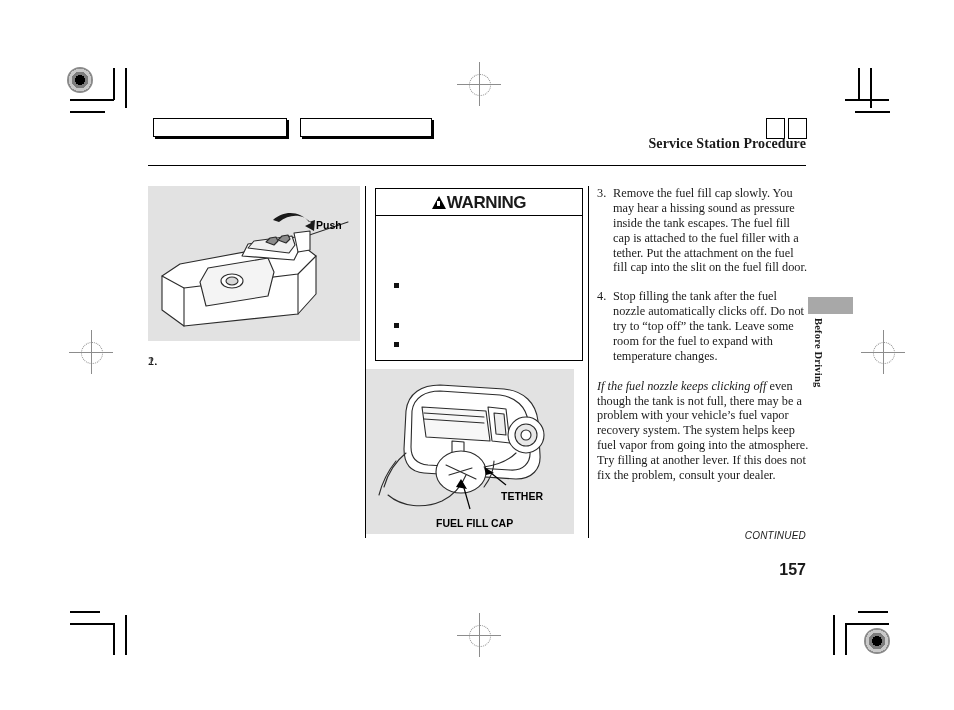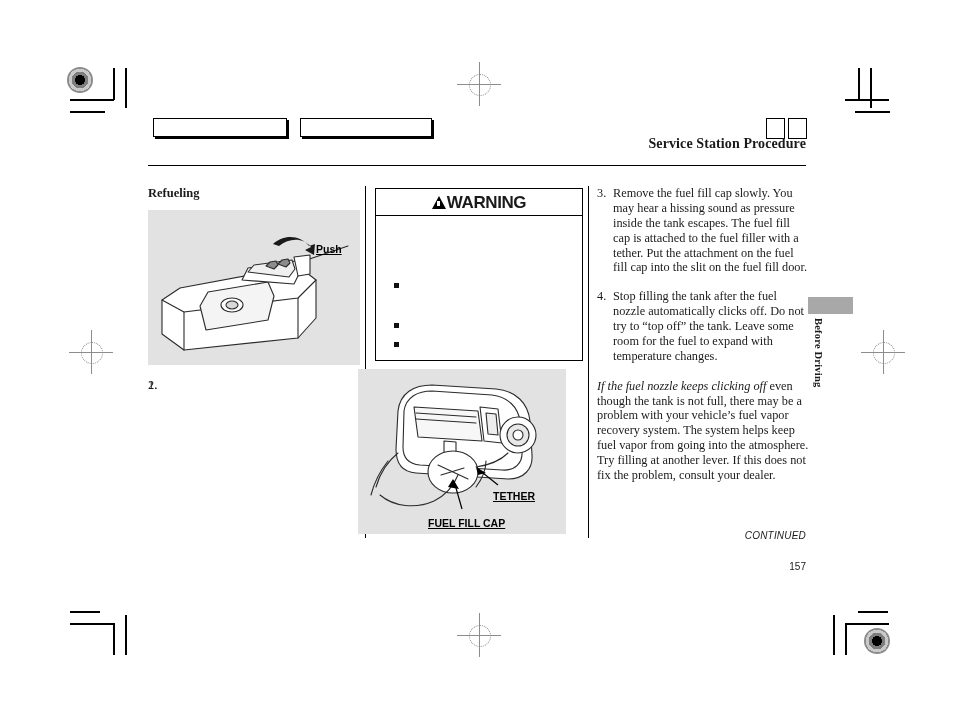--- a/index.html
+++ b/index.html
@@ -33,42 +33,42 @@
   
   .title{position:absolute;right:148px;top:136px;
     font-size:14px;font-weight:bold;letter-spacing:.1px;
     font-family:"Liberation Serif", serif;white-space:nowrap;}
   .titlerule{position:absolute;left:148px;right:148px;top:165px;height:1.4px;background:#000;}
 
   
   .coldiv{position:absolute;width:1px;background:#000;}
 
   .colA{position:absolute;left:148px;top:186px;width:212px;}
-  .colB{position:absolute;left:358px;top:186px;width:208px;}
+  .colB{position:absolute;left:366px;top:186px;width:208px;}
   .colC{position:absolute;left:597px;top:186px;width:212px;}
 
   h2.sec{margin:0 0 9px 0;font-size:12.5px;font-weight:bold;
     font-family:"Liberation Serif", serif;}
 
   .fig{background:#e2e2e2;position:relative;}
   .figA{width:212px;height:155px;}
   .figB{width:208px;height:165px;margin-top:9px;}
 
   ol.steps{margin:0;padding:0;list-style:none;}
   ol.steps li{position:relative;padding-left:16px;margin-top:13px;
     font-size:12.3px;line-height:1.21;}
   ol.steps li .num{position:absolute;left:0;top:0;}
 
   .para{font-size:12.3px;line-height:1.21;margin-top:15px;}
   .para i{font-style:italic;}
 
   .continued{position:absolute;right:148px;top:530px;
     font-size:10px;font-style:italic;font-family:Liberation Sans, sans-serif;letter-spacing:.2px;}
   .pageno{position:absolute;right:148px;top:561px;
-    font-size:10px;font-weight:normal;font-family:"Liberation Sans",sans-serif;}
+    font-size:16px;font-weight:bold;font-family:"Liberation Sans",sans-serif;}
 
   
   .warnbox{position:absolute;left:375px;top:188px;width:208px;height:173px;
     border:1.6px solid #000;background:#fff;box-sizing:border-box;}
   .warnhead{height:26px;border-bottom:1.6px solid #000;display:flex;
     align-items:center;justify-content:center;gap:1px;}
   .warntri{width:0;height:0;border-left:7px solid transparent;border-right:7px solid transparent;
     border-bottom:13px solid #000;position:relative;}
   .warntri:after{content:"";position:absolute;left:-1.5px;top:5px;width:3px;height:5px;background:#fff;}
   .warntxt{font-family:"Liberation Sans",sans-serif;font-weight:bold;
@@ -77,21 +77,21 @@
   .wbul{position:absolute;left:18px;width:5px;height:5px;background:#111;}
 
   
   .tabblock{position:absolute;left:808px;top:297px;width:45px;height:17px;background:#a8a8a8;}
   .tabtext{position:absolute;left:808px;top:318px;width:16px;
     font-family:"Liberation Serif",serif;font-weight:bold;font-size:10.5px;
     writing-mode:vertical-rl;text-orientation:mixed;white-space:nowrap;letter-spacing:.2px;}
 
   
   .lbl{position:absolute;font-family:"Liberation Sans",sans-serif;
-    font-weight:bold;font-size:10.5px;color:#000;white-space:nowrap;text-decoration:underline;}
+    font-weight:bold;font-size:10.5px;color:#000;white-space:nowrap;}
   .lblpush{font-size:10.5px;}
 </style>
 </head>
 <body>
 
 <div class="page">
 
   <div class="regdot" style="left:67px;top:67px;"></div>
   <div class="regdot" style="left:864px;top:628px;"></div>
   <div class="crosshair" style="left:457px;top:62px;">
@@ -132,21 +132,20 @@
   <div class="tbox" style="left:766px;top:118px;width:17px;height:19px;"></div>
   <div class="tbox" style="left:788px;top:118px;width:17px;height:19px;"></div>
 
   <div class="title">Service Station Procedure</div>
   <div class="titlerule"></div>
 
   <div class="coldiv" style="left:365px;top:186px;height:352px;"></div>
   <div class="coldiv" style="left:588px;top:186px;height:352px;"></div>
 
   <div class="colA">
-    <h2 class="sec">Refueling</h2>
 
     <div class="fig figA">
       <svg viewBox="0 0 212 155" width="212" height="155" xmlns="http://www.w3.org/2000/svg">
         <g fill="none" stroke="#2b2b2b" stroke-width="1.1" stroke-linejoin="round" stroke-linecap="round">
           <line x1="58" y1="84" x2="200" y2="36"></line>
           <path d="M14 90 L32 78 L150 56 L168 70 L168 108 L150 128 L36 140 L14 124 Z" fill="#ffffff"></path>
           <path d="M14 90 L36 102 L150 88 L168 70"></path>
           <path d="M36 102 L36 140"></path>
           <path d="M150 88 L150 128"></path>
           <path d="M52 96 L60 82 L120 72 L126 86 L120 110 L58 120 Z" fill="#f4f4f4"></path>

